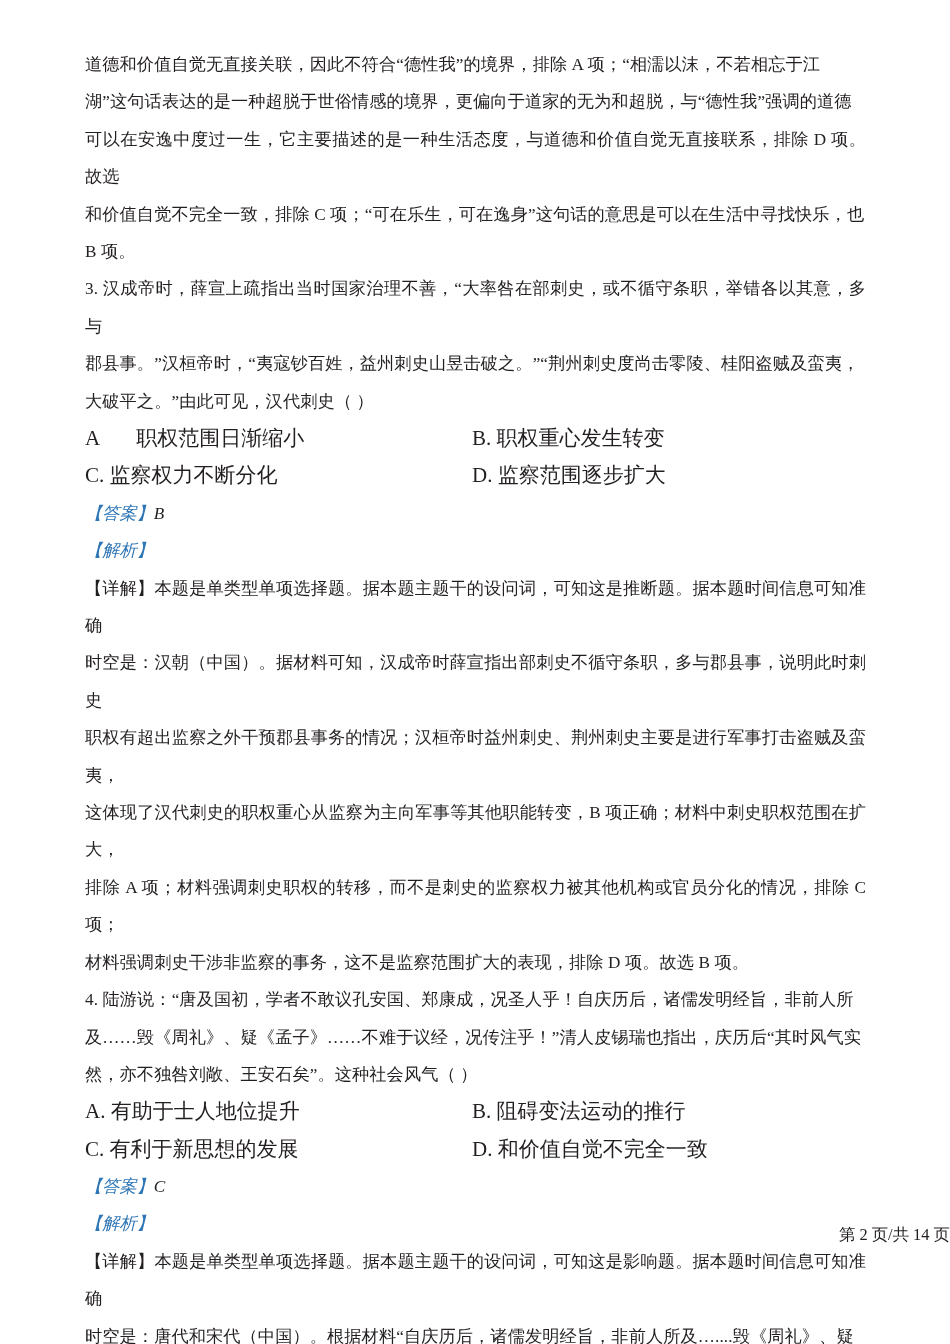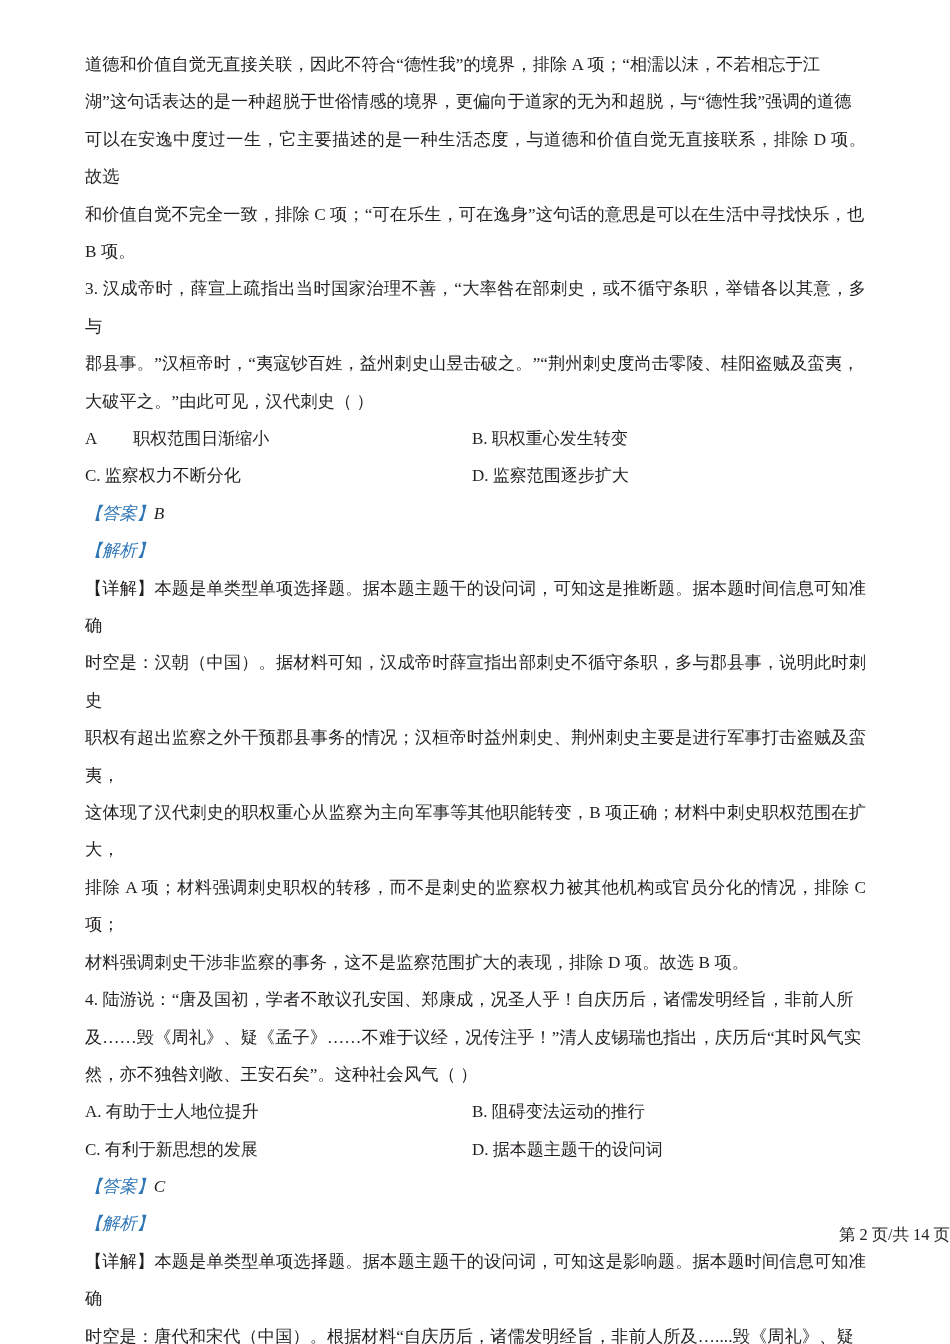--- a/index.html
+++ b/index.html
@@ -43,21 +43,21 @@
   .block + .block {
     margin-top: 0;
   }
   
   .options {
     display: block;
     margin: 0;
   }
   .option-row {
     display: flex;
-    font-size: 17px;
+    font-size: 21px;
     line-height: 37.4px;
     height: 37.4px;
     color: #231f20;
   }
   .option-cell {
     white-space: nowrap;
   }
   .option-cell.left {
     width: 387px;
     flex: 0 0 387px;
@@ -162,21 +162,21 @@
           </div>
           <div class="option-cell right">
             <span class="opt-letter">B.</span>&nbsp;<span>阻碍变法运动的推行</span>
           </div>
         </div>
         <div class="option-row">
           <div class="option-cell left">
             <span class="opt-letter">C.</span>&nbsp;<span>有利于新思想的发展</span>
           </div>
           <div class="option-cell right">
-            <span class="opt-letter">D.</span>&nbsp;<span>据本题主题干的设问词</span>
+            <span class="opt-letter">D.</span>&nbsp;<span>和价值自觉不完全一致</span>
           </div>
         </div>
       </div>
 
       <div class="marker-line">
         <span class="marker">【答案】</span><span class="marker-val">C</span>
       </div>
       <div class="marker-line">
         <span class="marker">【解析】</span>
       </div>

